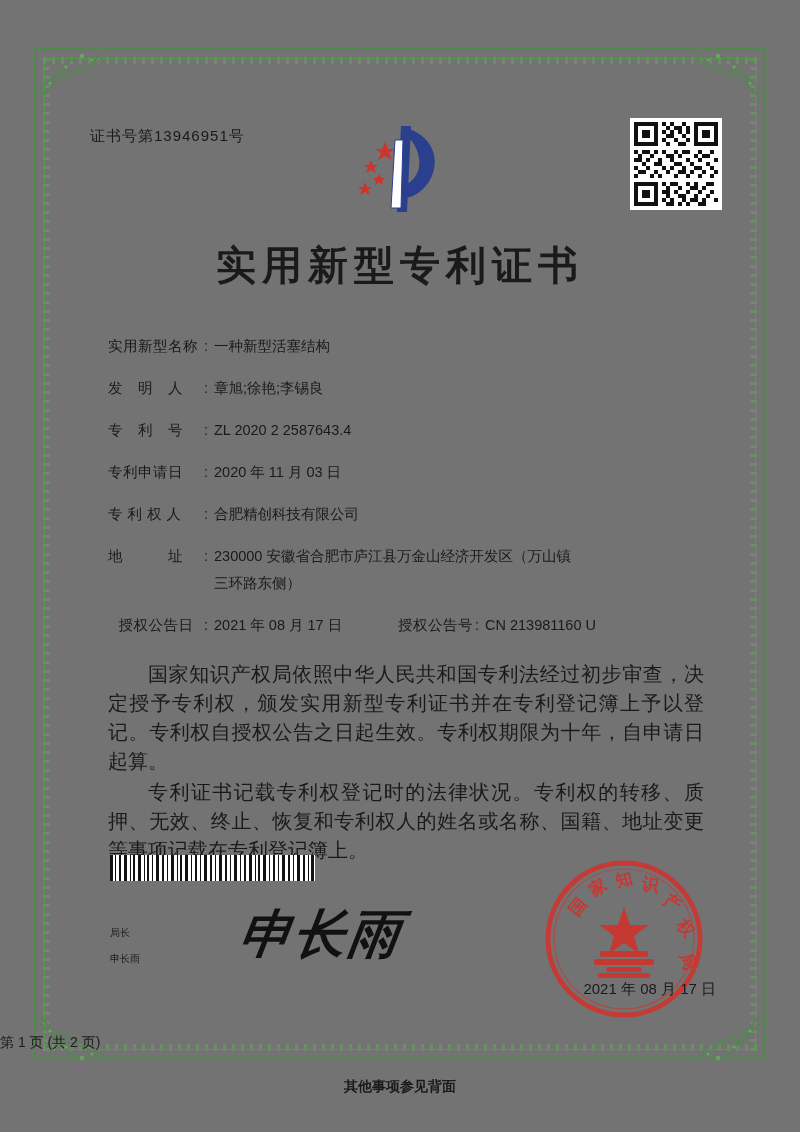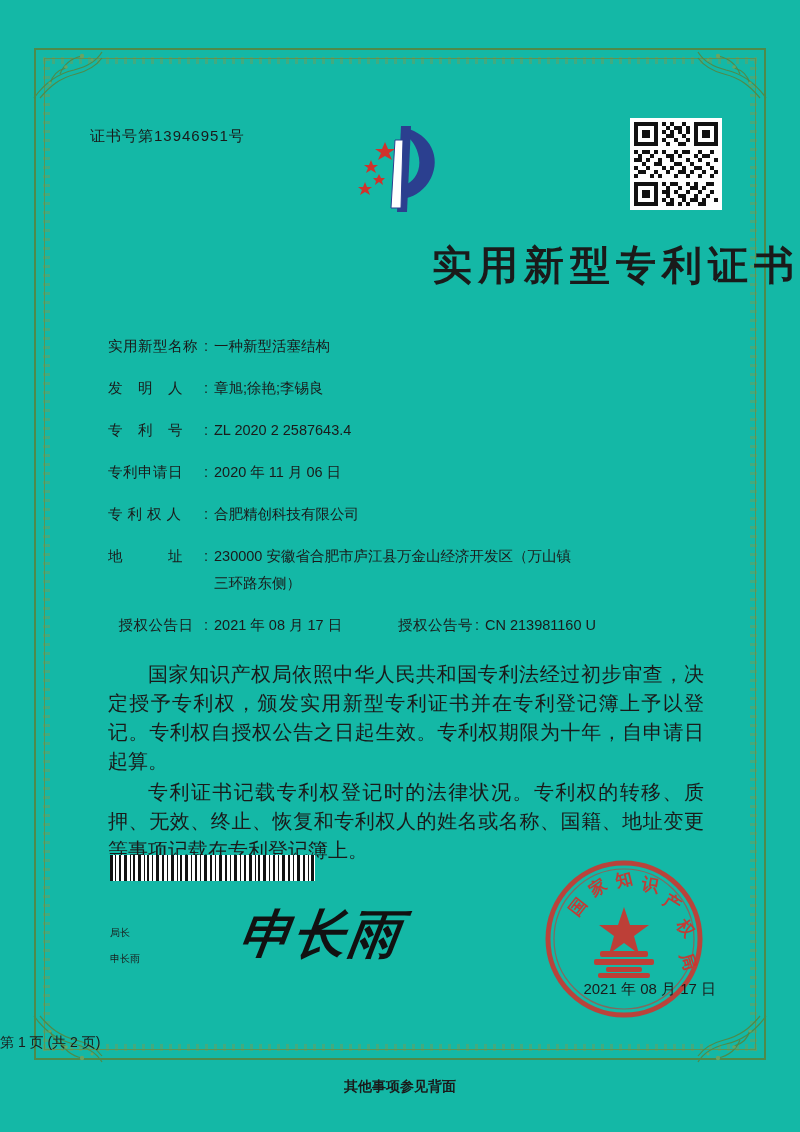--- a/index.html
+++ b/index.html
@@ -14,21 +14,21 @@
     color: #1a1a1a;
     position: relative;
     overflow: hidden;
   }
 
   .page {
     position: absolute;
     left: 0; top: 0;
     width: 800px;
     height: 1132px;
-    background: #14b8a6;
+    background: #737373;
   }
 
   
   .border-outer {
     position: absolute;
     left: 34px; top: 48px;
     width: 732px; height: 1012px;
     border: 2px solid #4f8a4a;
     box-sizing: border-box;
   }
@@ -80,21 +80,21 @@
   .qr {
     position: absolute;
     right: 78px; top: 118px;
     width: 92px; height: 92px;
   }
 
   .title {
     position: absolute;
     left: 0; top: 238px;
     width: 800px;
-    text-align: right;
+    text-align: center;
     font-size: 40px;
     font-weight: bold;
     letter-spacing: 6px;
     font-family: "DejaVu Serif", "Liberation Serif", serif;
   }
 
   
   .fields {
     position: absolute;
     left: 108px; top: 336px;
@@ -418,21 +418,21 @@
 
     <div class="field-row">
       <span class="field-label">专　利　号</span>
       <span class="field-colon">:</span>
       <span class="field-value">ZL 2020 2 2587643.4</span>
     </div>
 
     <div class="field-row">
       <span class="field-label">专利申请日</span>
       <span class="field-colon">:</span>
-      <span class="field-value">2020 年 11 月 06 日</span>
+      <span class="field-value">2020 年 11 月 03 日</span>
     </div>
 
     <div class="field-row">
       <span class="field-label">专 利 权 人</span>
       <span class="field-colon">:</span>
       <span class="field-value">合肥精创科技有限公司</span>
     </div>
 
     <div class="field-row">
       <span class="field-label">地　　　址</span>

